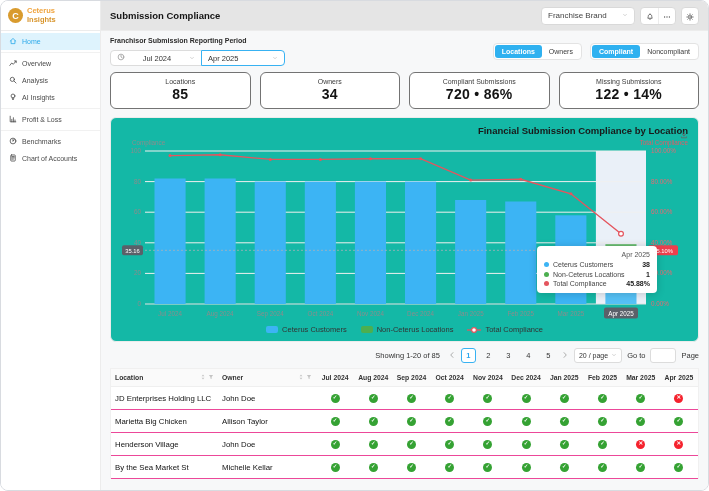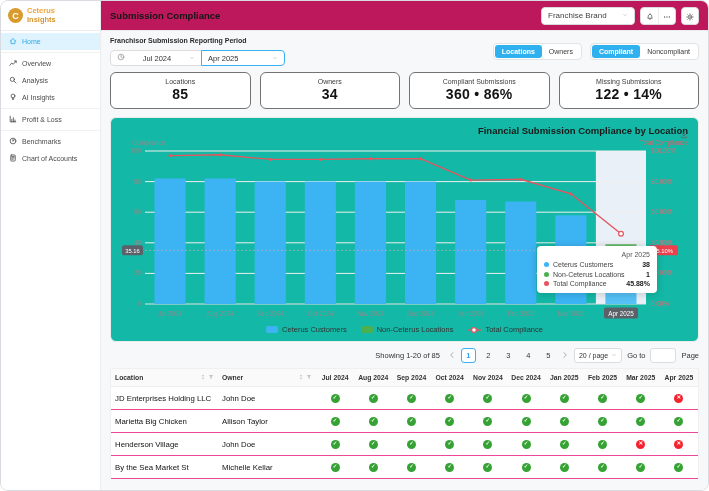--- a/index.html
+++ b/index.html
@@ -15,21 +15,21 @@
   .brand-name .l1 { color:#f0a43e; }
   .brand-name .l2 { color:#d8952c; }
   .nav-group { border-bottom:1px solid #f1f1f1; padding:2px 0; }
   .nav-group:last-child { border-bottom:none; }
   .nav-item { display:flex; align-items:center; gap:5px; height:17px; padding:0 8px; font-size:7px; color:#4a4a4a; cursor:pointer; white-space:nowrap; }
   .nav-item.active { background:#def3fd; color:#2ba9ea; }
   .nav-item .ic { color:inherit; }
 
   
   .main { flex:1; min-width:0; display:flex; flex-direction:column; }
-  .topbar { height:30px; flex:none; background:#be185d; border-bottom:1px solid #ececec; display:flex; align-items:center; padding:0 9px; }
+  .topbar { height:30px; flex:none; background:#e5e5e5; border-bottom:1px solid #ececec; display:flex; align-items:center; padding:0 9px; }
   .page-title { font-size:9.5px; font-weight:700; color:#141414; }
   .topbar-right { margin-left:auto; display:flex; align-items:center; gap:5px; }
   .brand-select { width:94px; height:18px; border:1px solid #d9d9d9; border-radius:4px; background:#fff; display:flex; align-items:center; justify-content:space-between; padding:0 6px; font-size:8px; color:#444; cursor:pointer; }
   .icon-btn-group { display:flex; height:18px; border:1px solid #d9d9d9; border-radius:4px; overflow:hidden; background:#fff; }
   .icon-btn { width:17px; display:flex; align-items:center; justify-content:center; color:#555; cursor:pointer; }
   .icon-btn + .icon-btn { border-left:1px solid #ececec; }
   .gear-btn { width:18px; height:18px; border:1px solid #d9d9d9; border-radius:4px; background:#fff; display:flex; align-items:center; justify-content:center; color:#555; cursor:pointer; }
 
   
   .content { flex:1; background:#f7f8f9; padding:5px 9px 0; position:relative; overflow:hidden; }
@@ -241,21 +241,21 @@
           <div class="stat-card">
             <div class="stat-label">Locations</div>
                    <div class="stat-value">85</div>
           </div>
           <div class="stat-card">
             <div class="stat-label">Owners</div>
                    <div class="stat-value">34</div>
           </div>
           <div class="stat-card">
             <div class="stat-label">Compliant Submissions</div>
-                   <div class="stat-value">360 • 86%</div>
+                   <div class="stat-value">720 • 86%</div>
           </div>
           <div class="stat-card">
             <div class="stat-label">Missing Submissions</div>
                    <div class="stat-value">122 • 14%</div>
           </div>
         </div>
 
       <div class="chart-card">
         <div class="chart-title">Financial Submission Compliance by Location</div>
         <div class="download-btn"><span><svg class="ic " viewBox="0 0 10 10">

